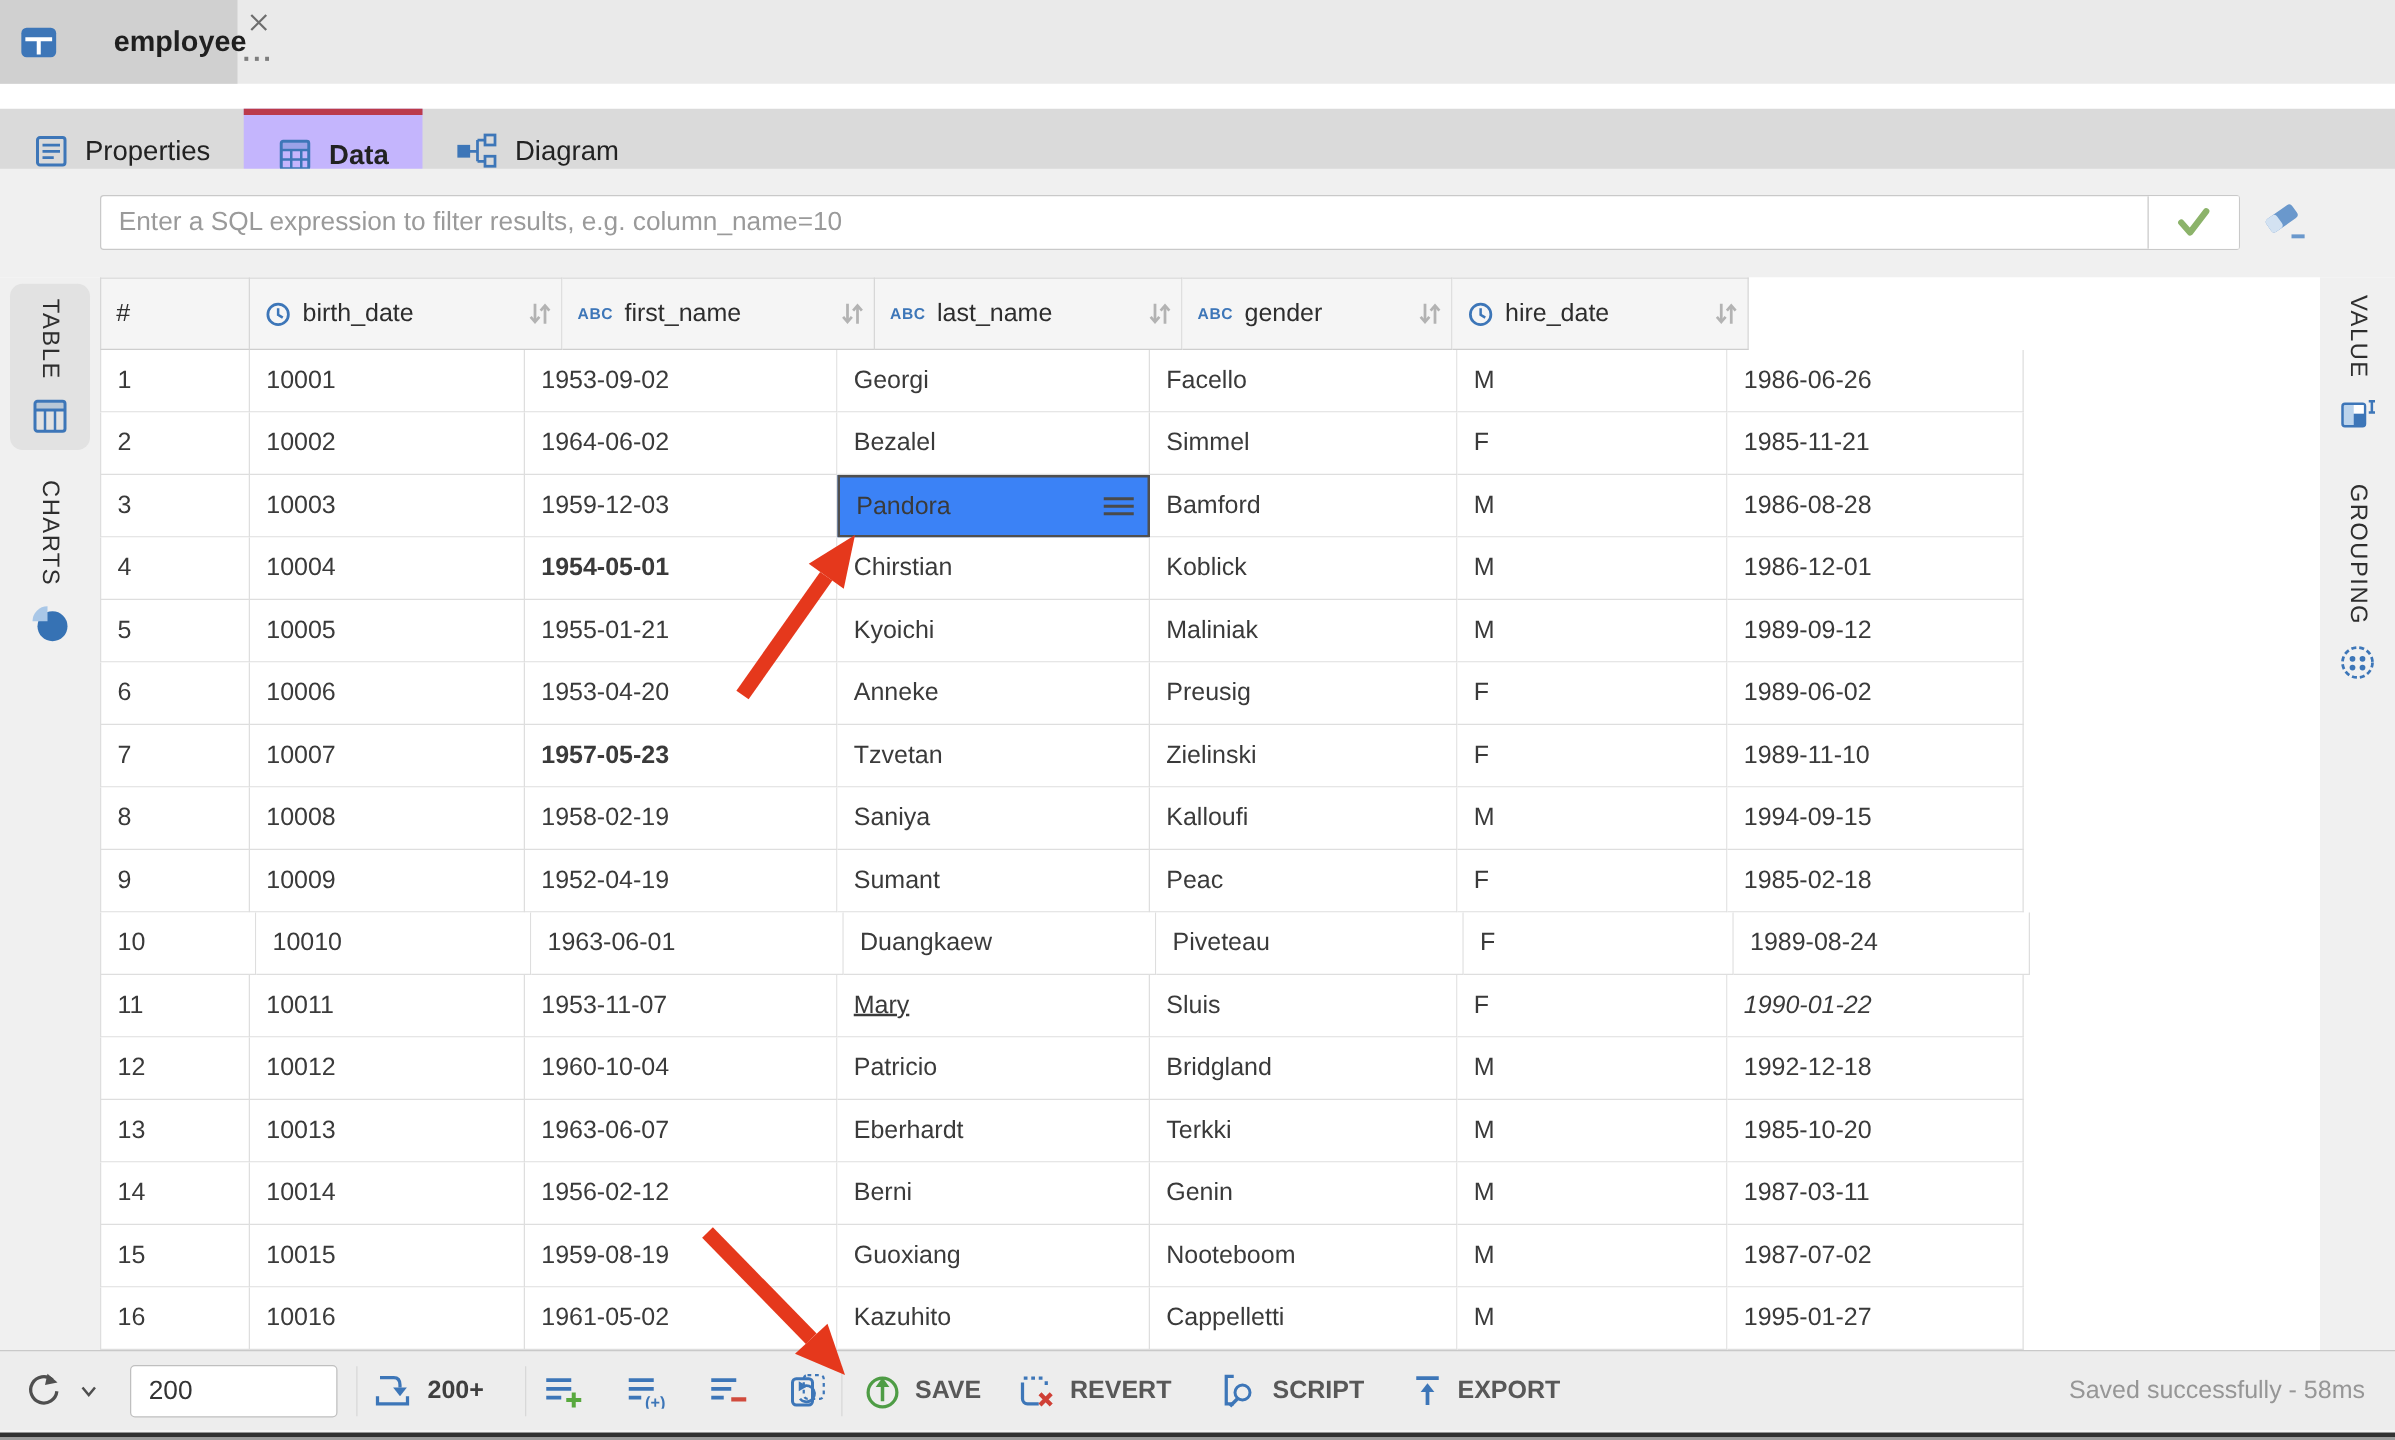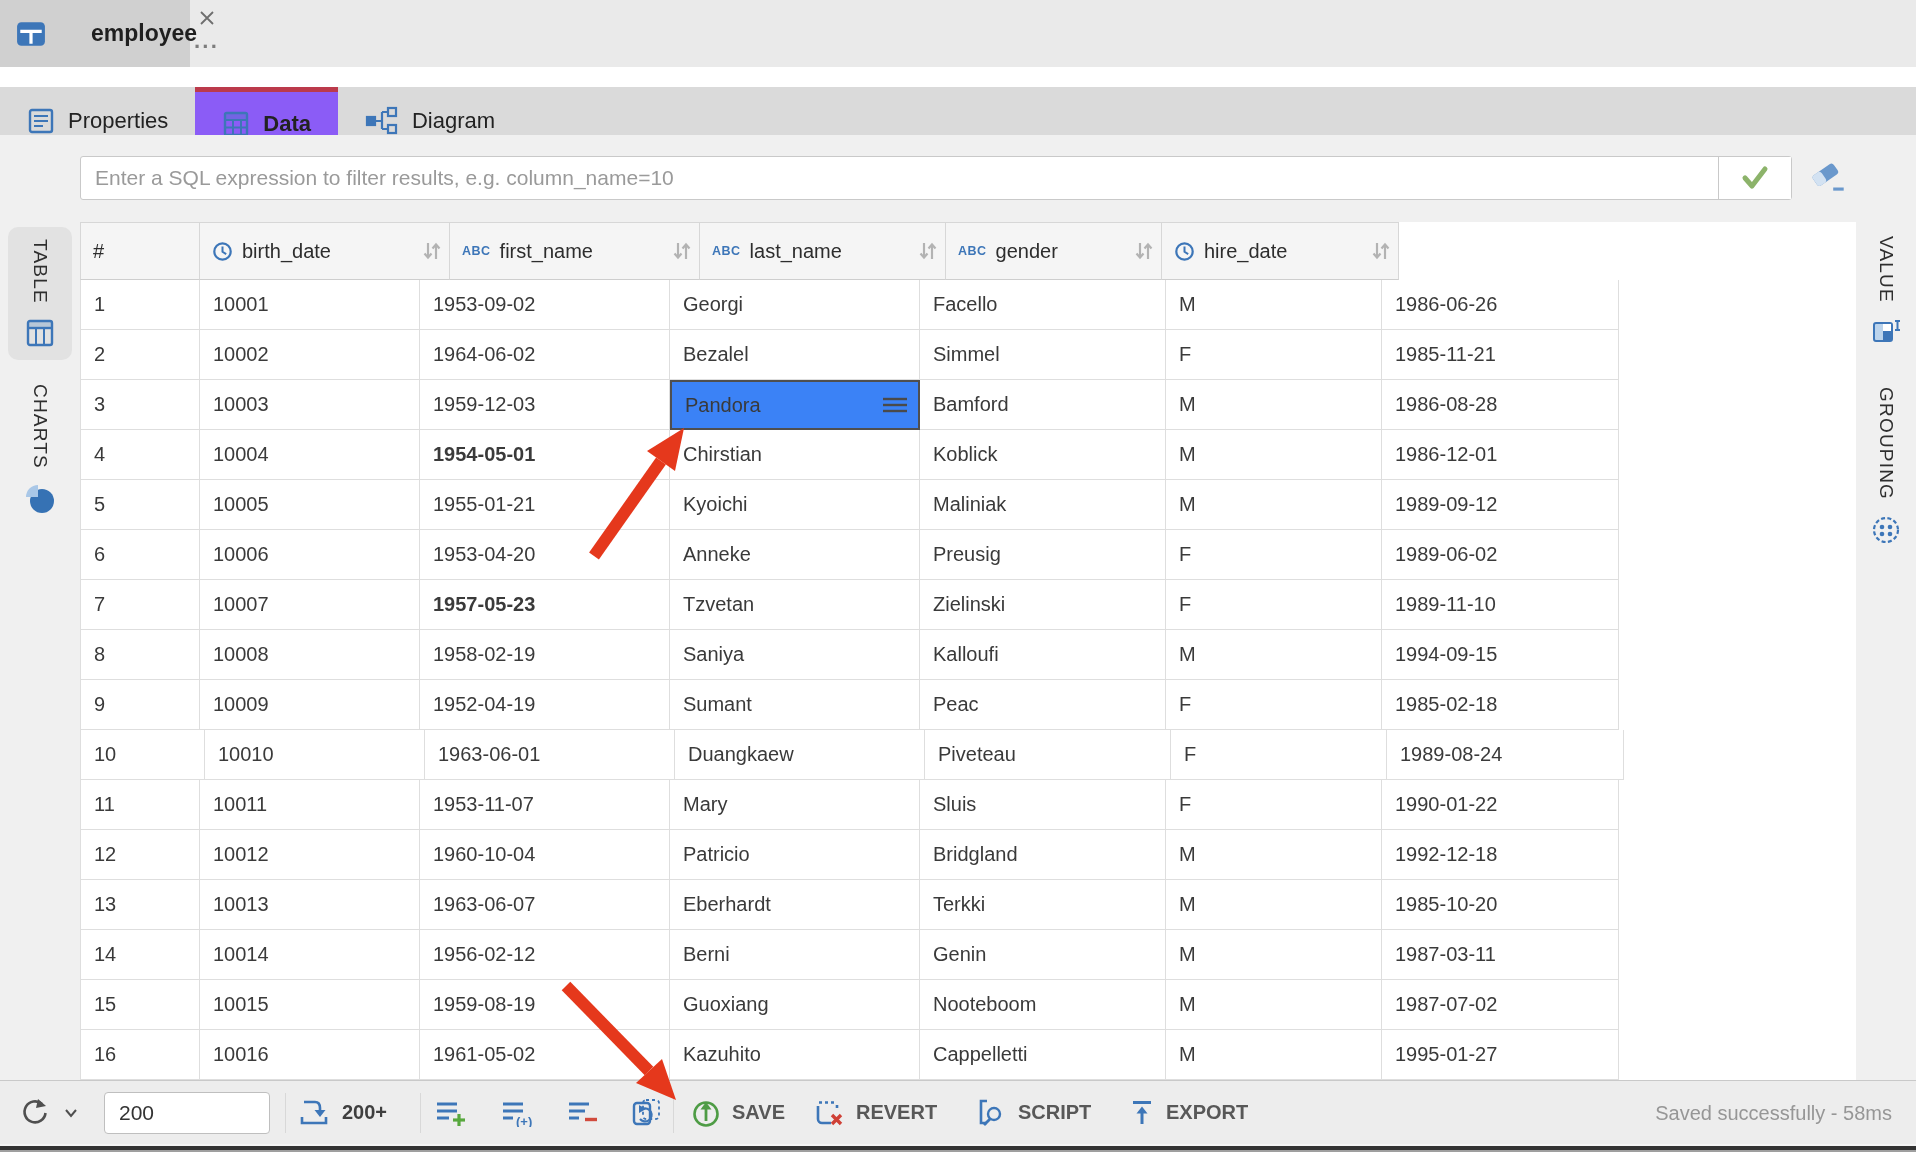--- a/index.html
+++ b/index.html
@@ -9,21 +9,21 @@
   .tabbar1{position:absolute;left:0;top:0;width:1916px;height:67px;background:#eaeaea;}
   .etab{position:absolute;left:0;top:0;width:190px;height:67px;background:#d0d0d0;
         display:flex;align-items:center;padding-left:16px;gap:13px;box-sizing:border-box;cursor:pointer;}
   .etab-title{font-size:23px;font-weight:bold;color:#1f1f1f;margin-left:32px;}
   .tab-close{position:absolute;left:196px;top:7px;width:22px;height:22px;display:flex;align-items:center;justify-content:center;cursor:pointer;}
   .tab-dots{position:absolute;left:194px;top:36px;color:#7d7d7d;font-size:22px;font-weight:bold;letter-spacing:1px;cursor:pointer;line-height:1;}
   
   .tabbar2{position:absolute;left:0;top:67px;width:1916px;height:68px;background:#dadada;display:flex;margin-top:20px;}
   .vtab{display:flex;align-items:center;gap:13px;padding:0 27px;height:68px;box-sizing:border-box;
         font-size:22px;color:#222;cursor:pointer;}
-  .vtab.active{background:#8b5cf6;border-top:5px solid #bb3a4b;font-weight:bold;}
+  .vtab.active{background:#c4b5fd;border-top:5px solid #bb3a4b;font-weight:bold;}
   
   .filterrow{position:absolute;left:0;top:135px;width:1916px;height:87px;background:#f0f0f0;}
   .filterbox{position:absolute;left:80px;top:21px;width:1712px;height:44px;background:#fff;
              border:1px solid #c9c9c9;border-radius:3px;box-sizing:border-box;display:flex;}
   .filterbox input{flex:1;border:none;outline:none;background:transparent;font-family:"Liberation Sans",sans-serif;
              font-size:21px;color:#444;padding:0 14px;}
   .filterbox input::placeholder{color:#9a9a9a;}
   .applybtn{width:73px;border:none;border-left:1px solid #c9c9c9;background:#fff;display:flex;
             align-items:center;justify-content:center;cursor:pointer;}
   .eraser{position:absolute;left:1808px;top:24px;cursor:pointer;}
@@ -522,30 +522,30 @@
       <div class="grow">
         <div class="gcell" style="width: 120px;">
           <span>11</span>
         </div>
         <div class="gcell" style="width: 220px;">
           <span>10011</span>
         </div>
         <div class="gcell" style="width: 250px;">
           <span>1953-11-07</span>
         </div>
-        <div class="gcell" style="width: 250px;">
+        <div class="gcell" style="width: 250px; text-decoration: underline;">
           <span>Mary</span>
         </div>
         <div class="gcell" style="width: 246px;">
           <span>Sluis</span>
         </div>
         <div class="gcell" style="width: 216px;">
           <span>F</span>
         </div>
-        <div class="gcell" style="width: 237px;">
+        <div class="gcell" style="width: 237px; font-style: italic;">
           <span>1990-01-22</span>
         </div>
       </div>
       <div class="grow">
         <div class="gcell" style="width: 120px;">
           <span>12</span>
         </div>
         <div class="gcell" style="width: 220px;">
           <span>10012</span>
         </div>

